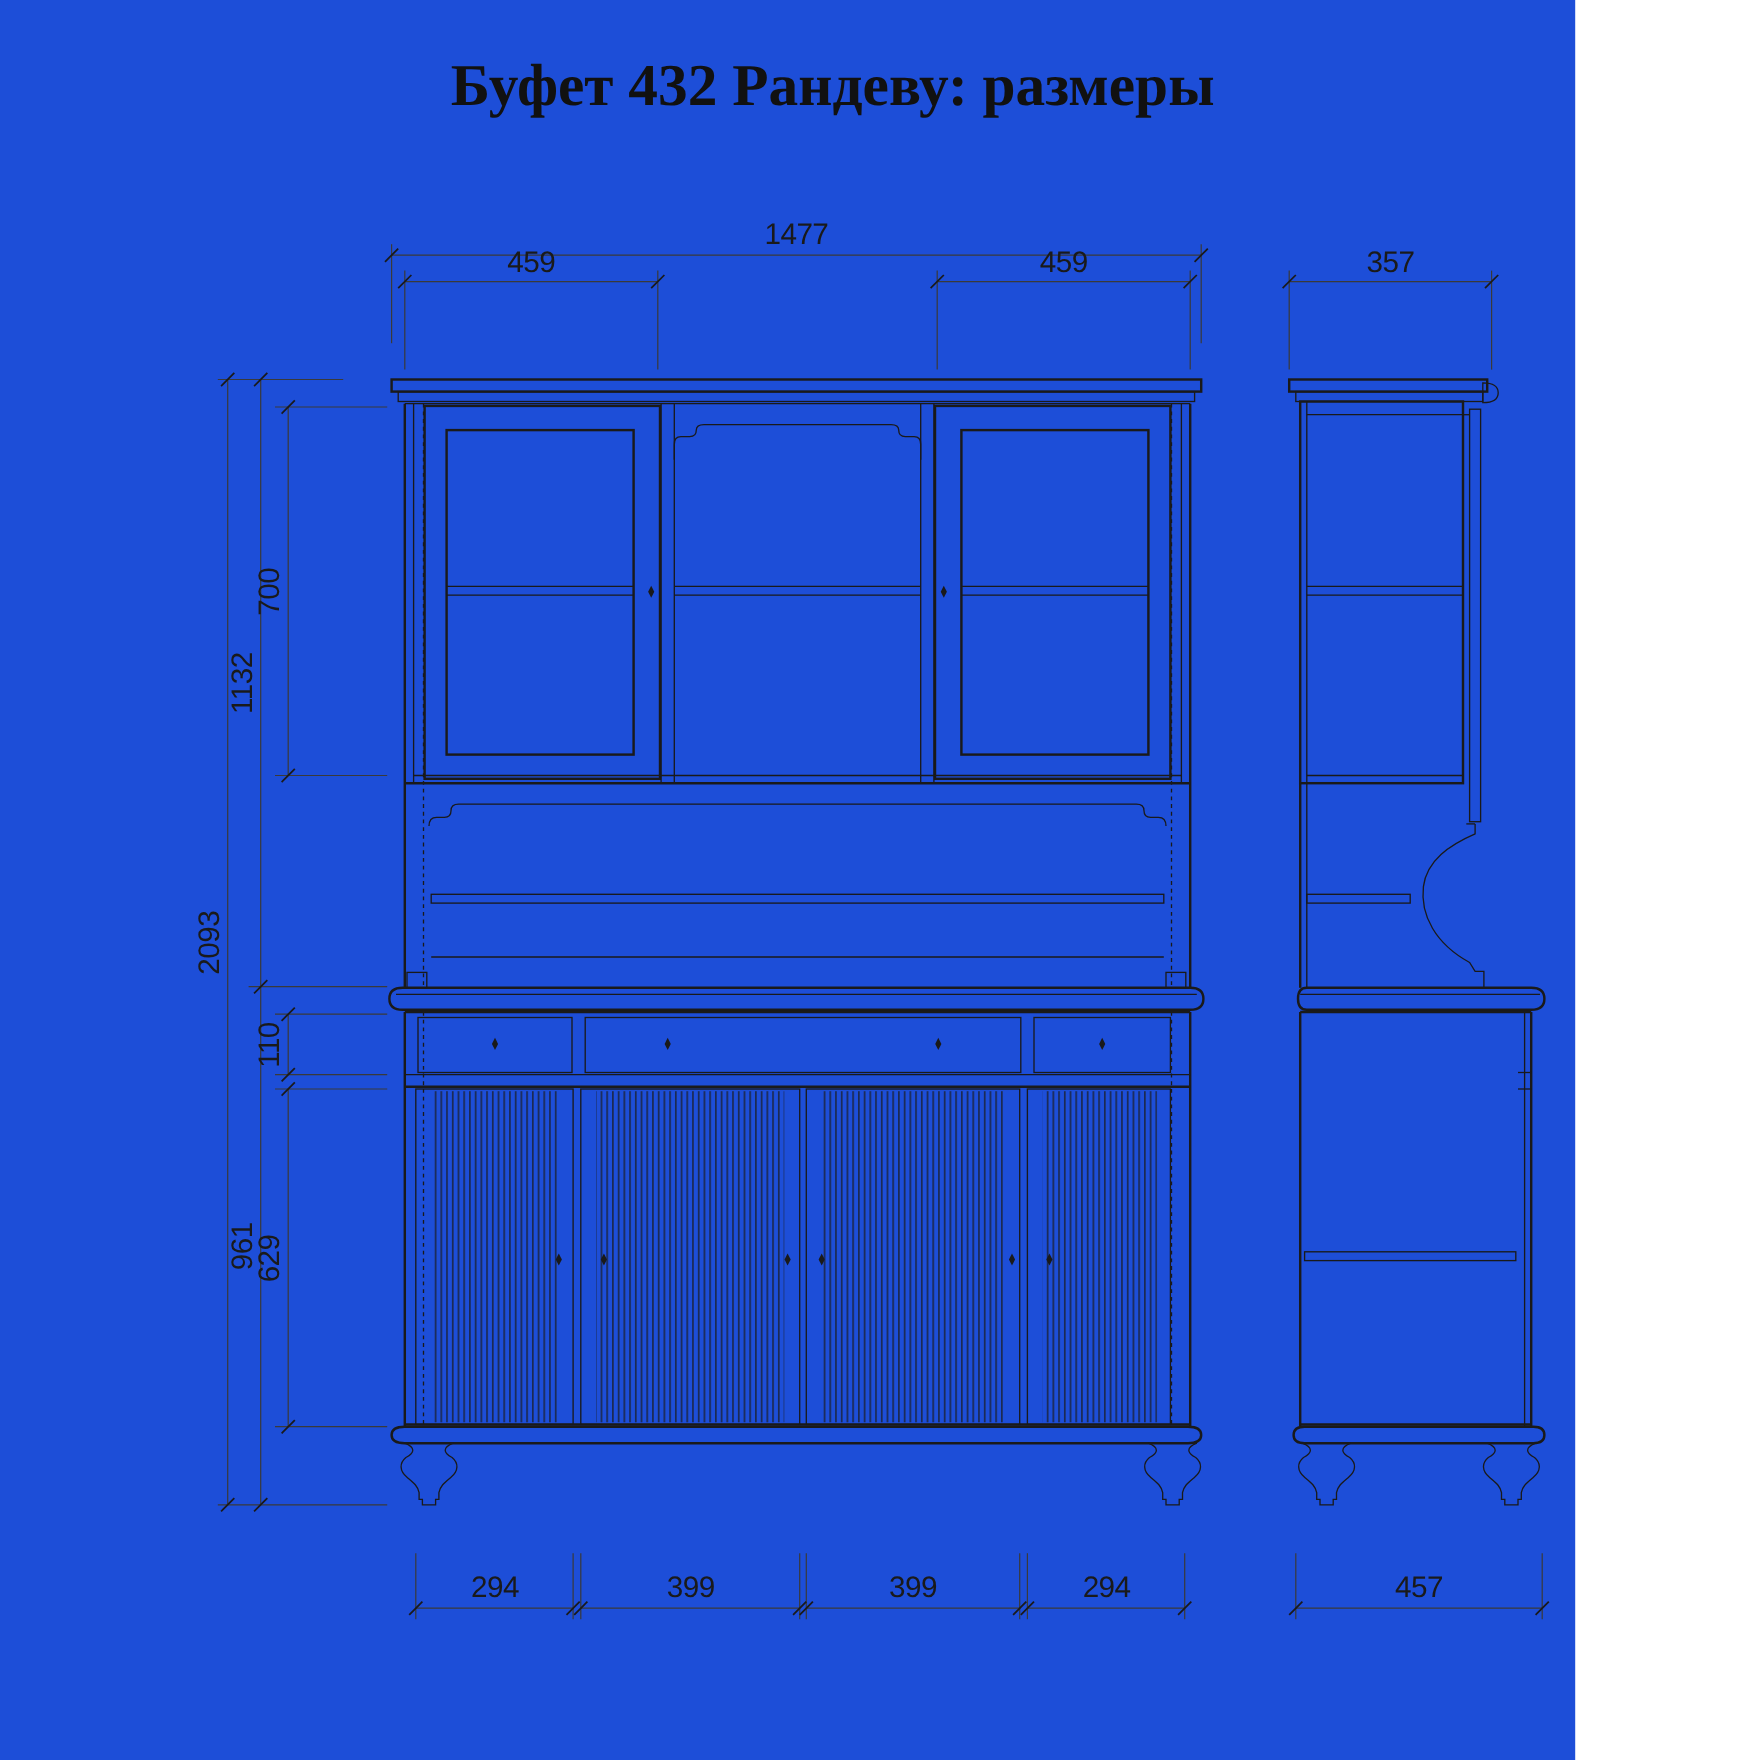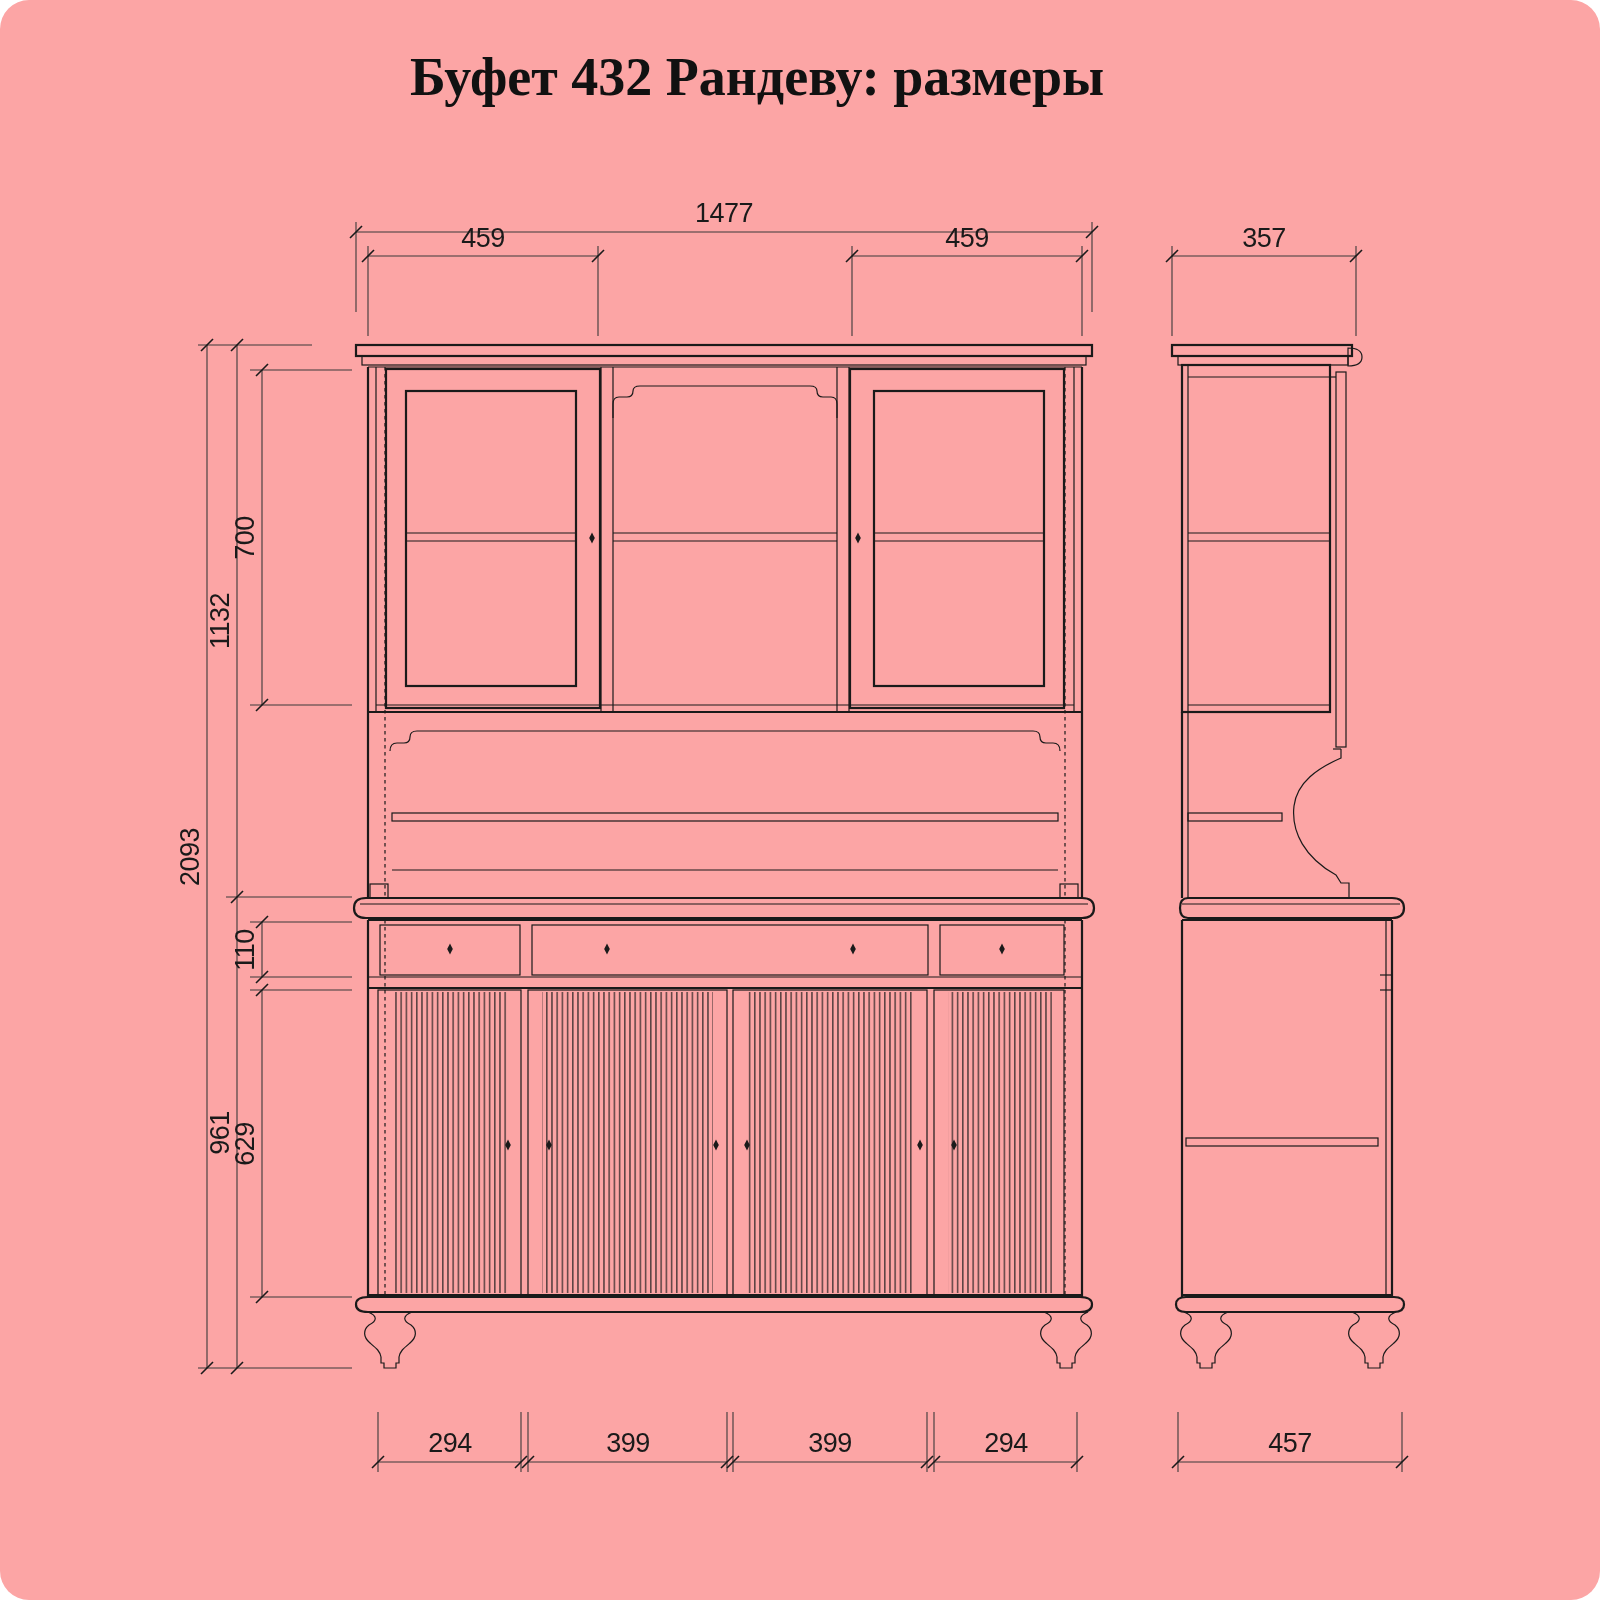--- a/index.html
+++ b/index.html
@@ -1,16 +1,16 @@
 <!DOCTYPE html>
 <html><head>
 <meta charset="utf-8">
 <style>
   html,body{margin:0;padding:0;background:#fff;}
-  .page{width:1600px;height:1600px;background:#fca5a5;position:relative;font-family:"Liberation Sans",sans-serif;border-radius:29px;}
+  .page{width:1432px;height:1600px;background:#1d4ed8;position:relative;font-family:"Liberation Sans",sans-serif;}
   svg{display:block;}
   .w2{stroke:#1a1a1a;stroke-width:2.2;fill:none;}
   .w1{stroke:#1a1a1a;stroke-width:1.2;fill:none;}
   .dash{stroke:#1a1a1a;stroke-width:1.2;fill:none;stroke-dasharray:3.5 3.5;}
   .dim{stroke:#3a3a3a;stroke-width:1.1;fill:none;}
   .tick{stroke:#1a1a1a;stroke-width:1.6;}
   .fill{fill:#1a1a1a;stroke:none;}
   .dimtxt{font-family:"Liberation Sans",sans-serif;font-size:27px;fill:#1a1a1a;letter-spacing:-0.5px;}
   .title{font-family:"Liberation Serif",serif;font-size:54px;font-weight:bold;fill:#111;}
 </style>

